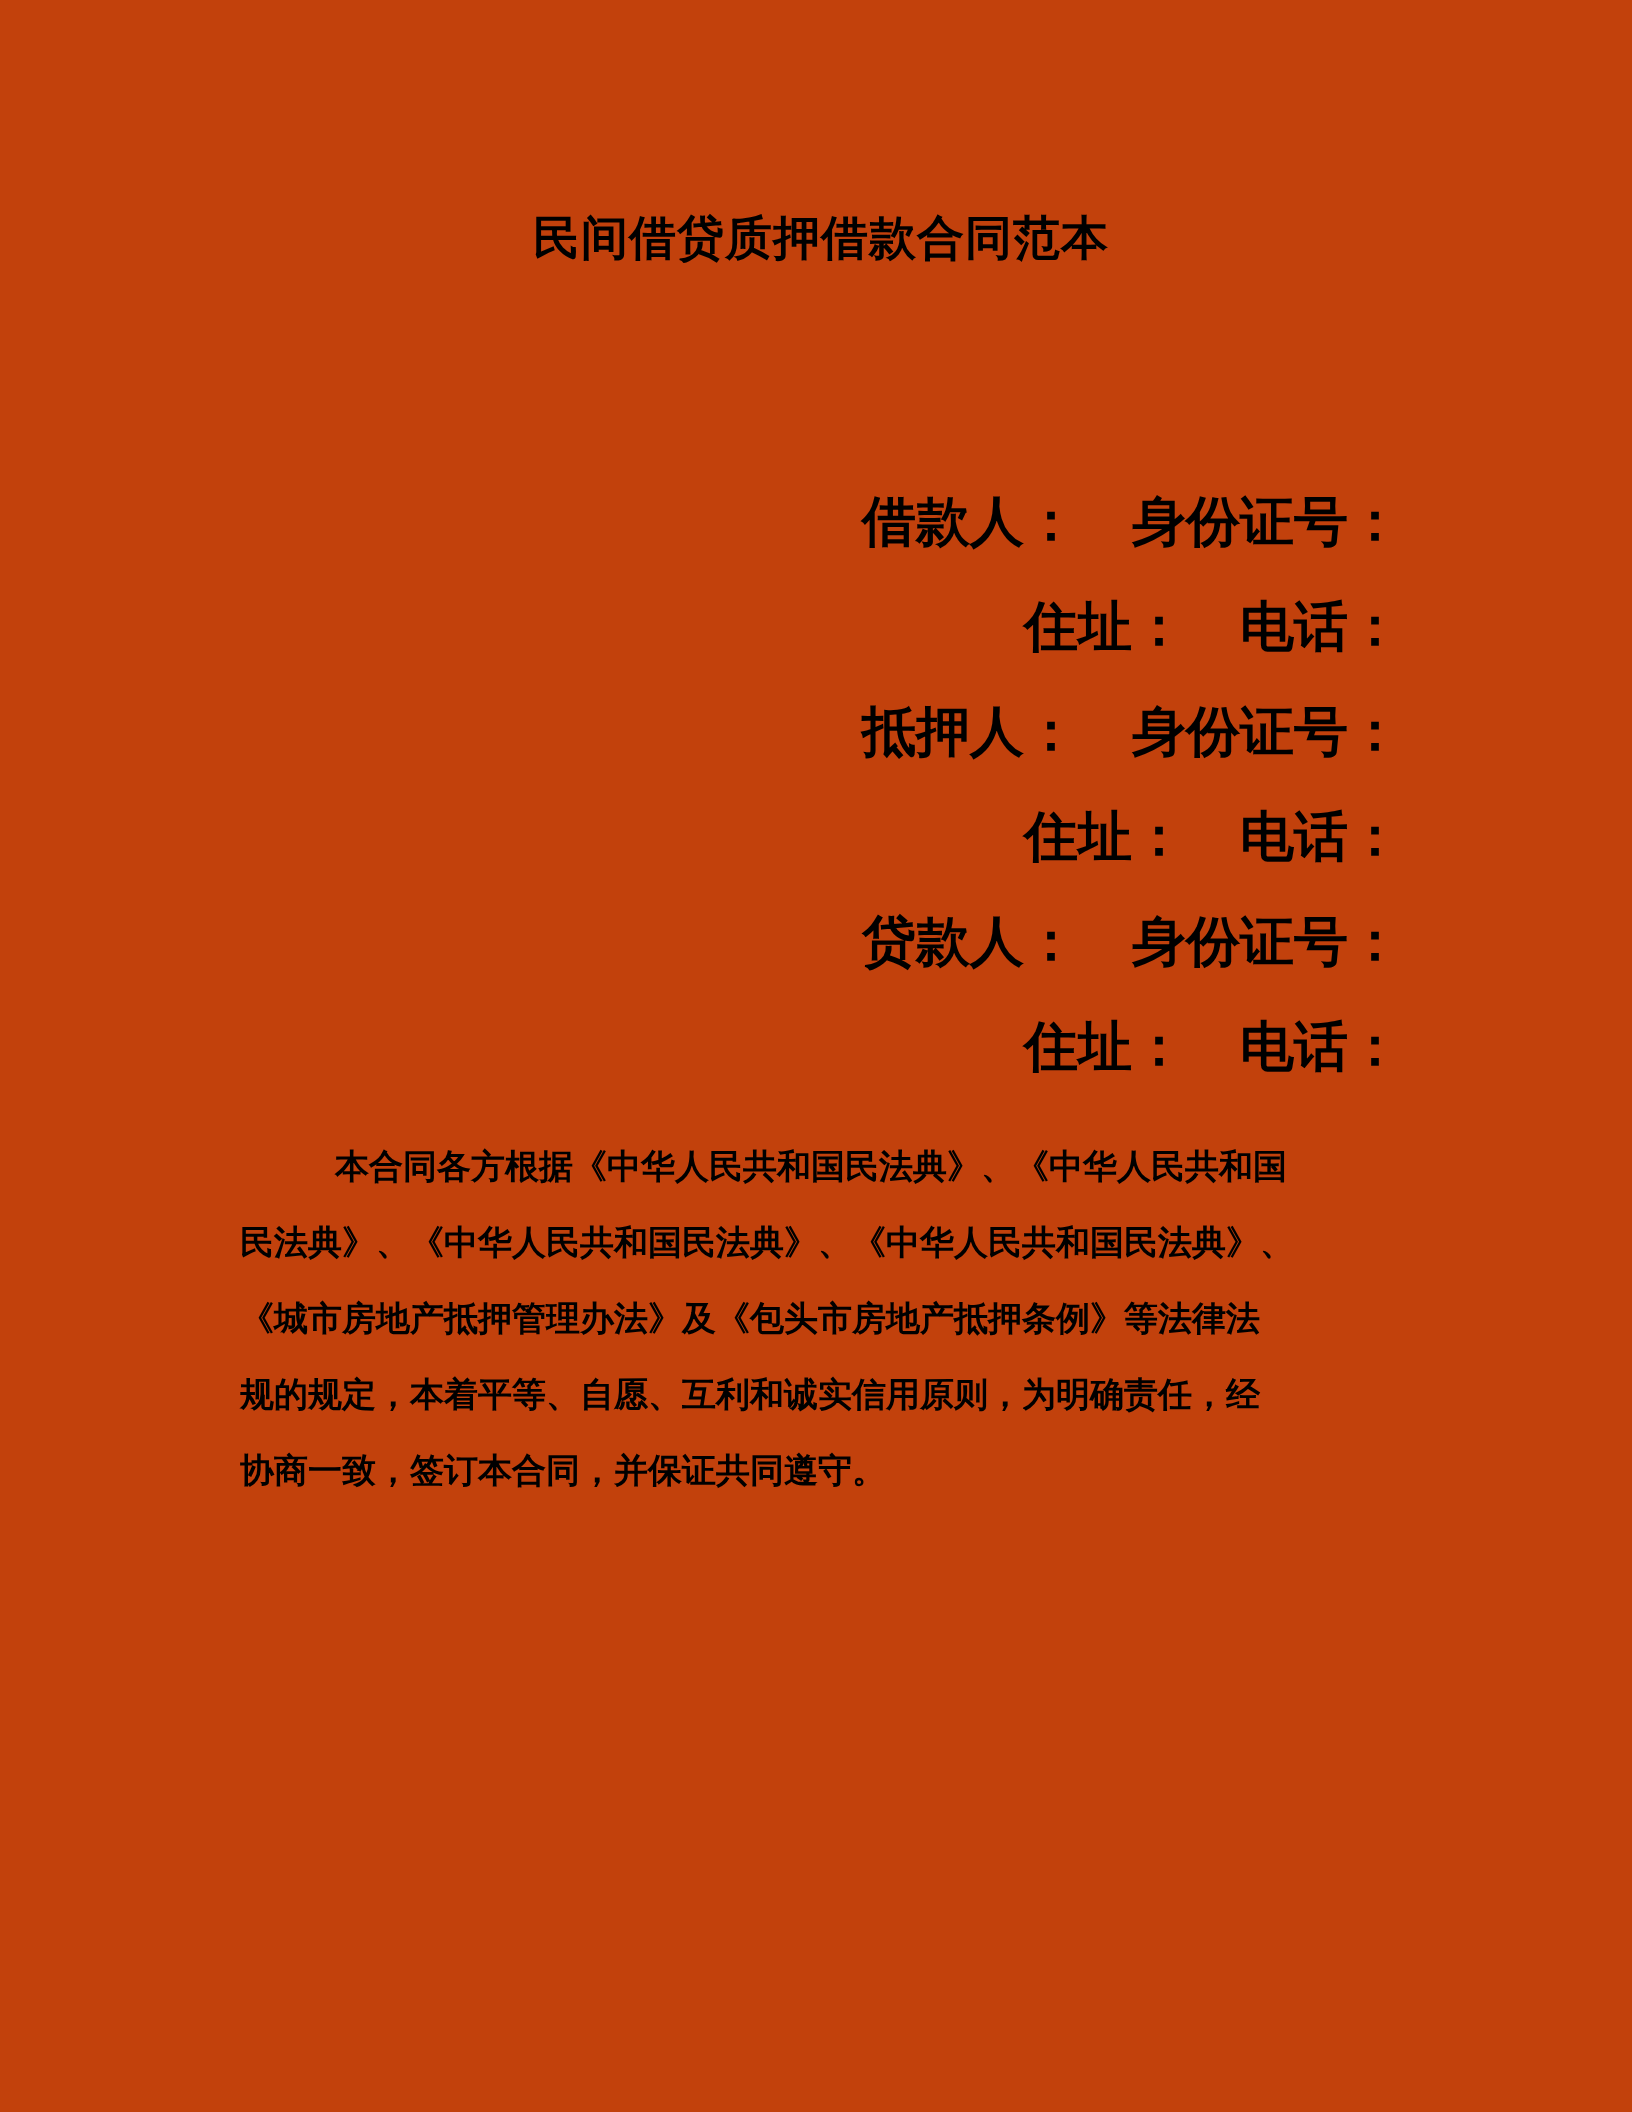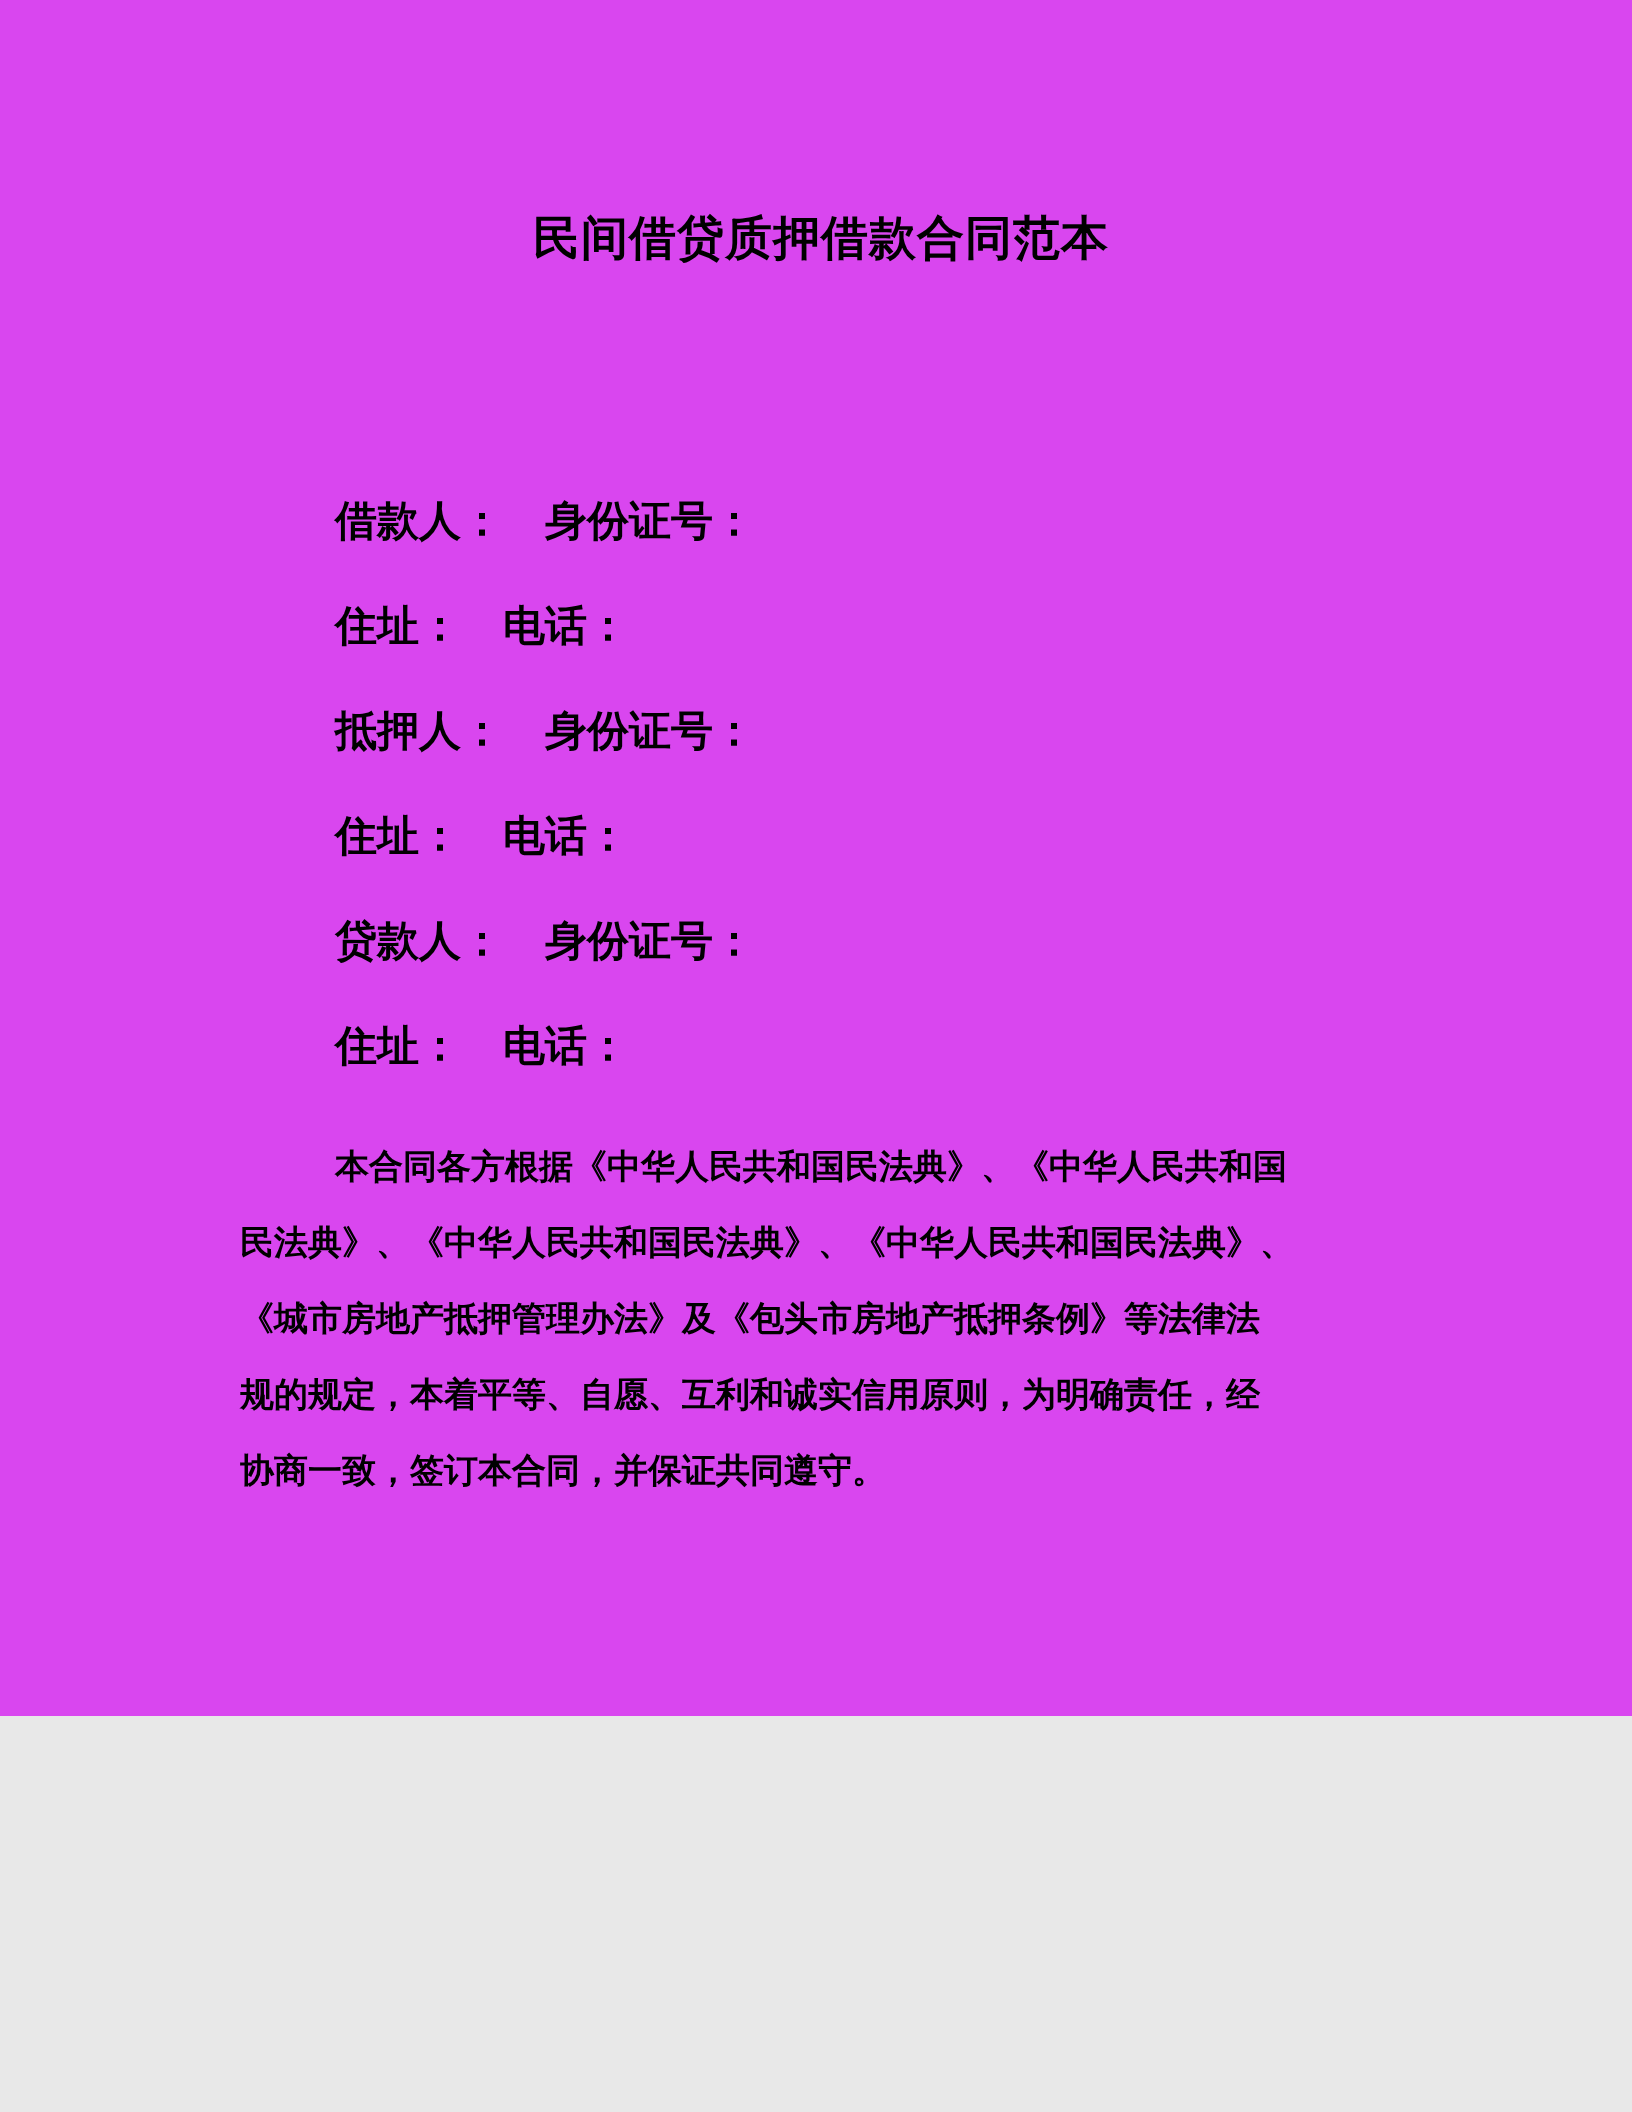--- a/index.html
+++ b/index.html
@@ -4,23 +4,23 @@
 <title>Document</title>
 <style>
   html, body {
     margin: 0;
     padding: 0;
     background: #e8e8e8;
   }
   .page {
     position: relative;
     width: 1632px;
-    height: 1716px;
+    height: 2112px;
     margin: 0 auto;
-    background: #d946ef;
+    background: #c2410c;
     font-family: "Liberation Sans", sans-serif;
     color: #000000;
     overflow: hidden;
   }
   .content {
     padding: 0 230px 0 240px; 
   }
   .doc-title {
     margin: 0;
     padding-top: 208px;
@@ -28,25 +28,26 @@
     line-height: 60px;
     font-weight: bold;
     text-align: center;
     letter-spacing: 1px;
   }
   .party-block {
     margin-top: 230px;
   }
   .party-line {
     margin: 0 0 59px 0;
-    font-size: 42px;
+    font-size: 54px;
     line-height: 46px;
     font-weight: bold;
     text-indent: 95px;
     white-space: nowrap;
+    text-align: right;
   }
   .para {
     margin: 0;
     font-weight: bold;
     font-size: 34px;
   }
   .para .line {
     line-height: 76px;
     white-space: nowrap;
   }

